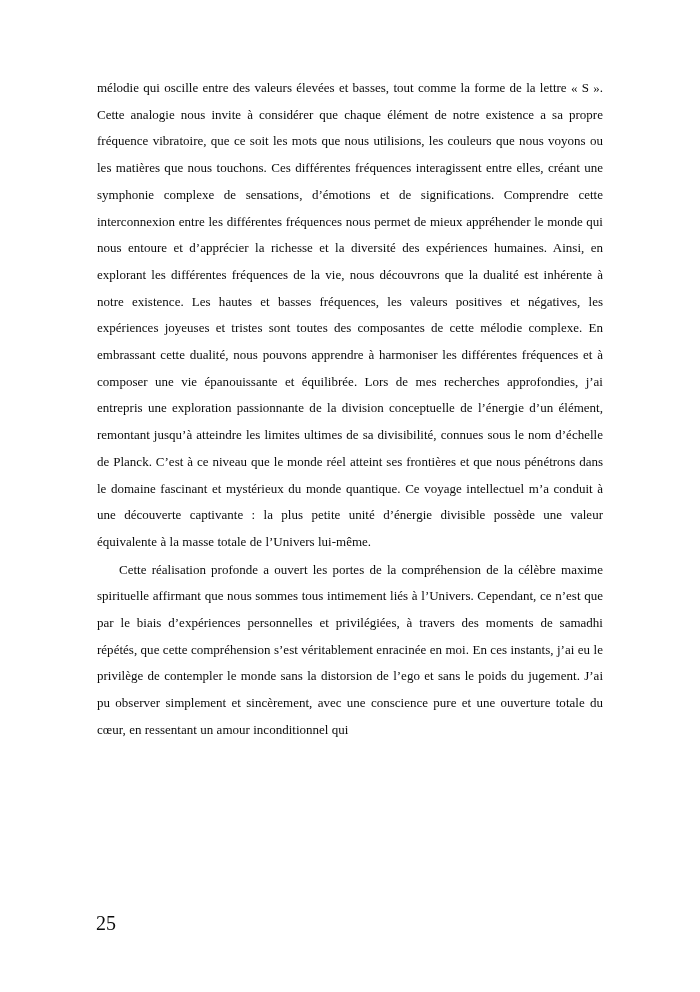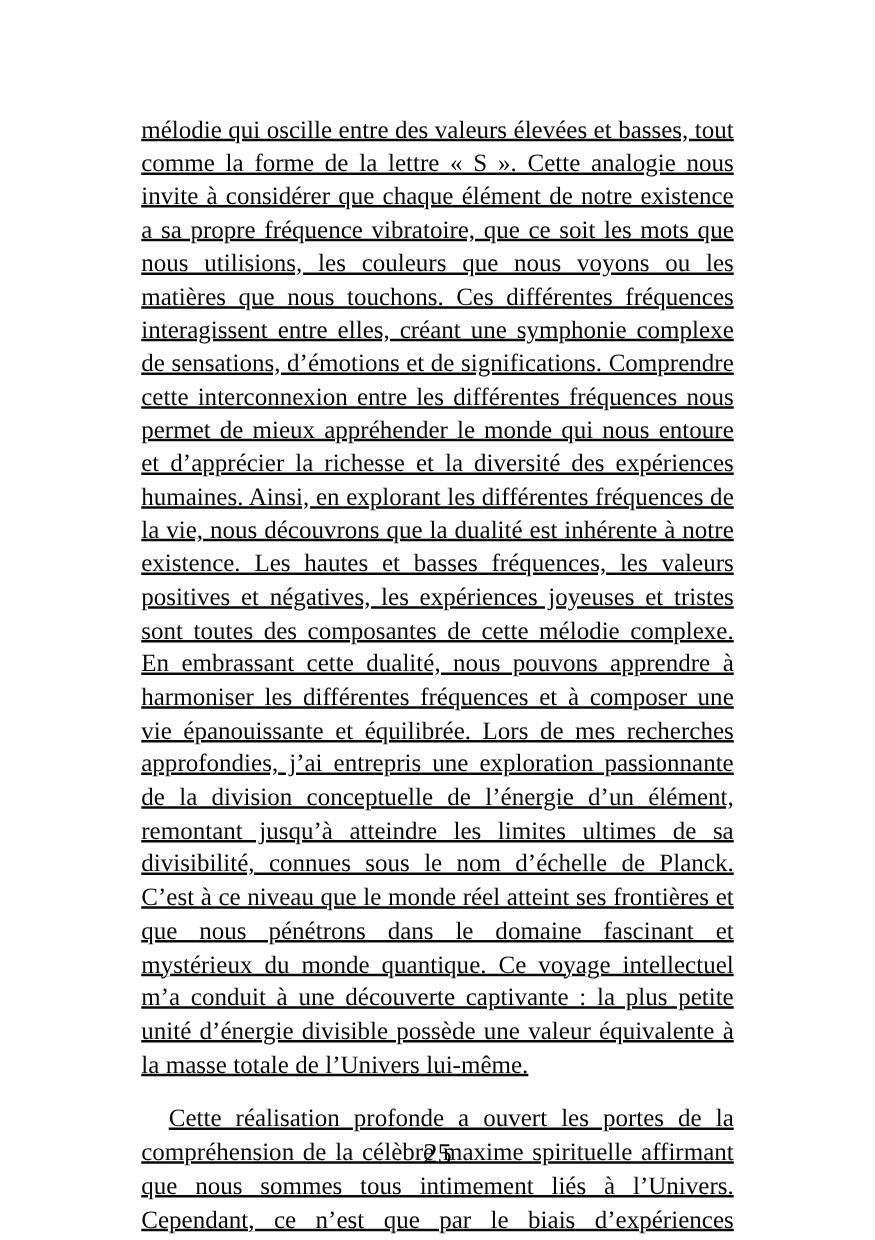--- a/index.html
+++ b/index.html
@@ -24,42 +24,41 @@
     height: 992px;
     background: #ffffff;
   }
   .text-block {
     position: absolute;
     left: 96px;
     top: 74px;
     width: 508px;
   }
   .para {
-    margin: 17px;
+    margin: 1px;
     padding: 0;
-    font-size: 20px;
+    font-size: 13px;
     line-height: 26.7px;
     text-align: justify;
     text-justify: inter-word;
     -webkit-hyphens: none;
     hyphens: none;
     word-spacing: 0.1px;
     letter-spacing: 0.01px;
-    text-decoration: underline;
   }
   .para.indent {
     text-indent: 22px;
   }
   .page-number {
     position: absolute;
     left: 96px;
     top: 910px;
     width: 508px;
-    text-align: center;
-    font-size: 23px;
+    text-align: left;
+    font-size: 20px;
     line-height: 26.7px;
     font-family: "Liberation Serif", "DejaVu Serif", serif;
     color: #0a0a0a;
   }
 </style>
 </head>
 <body>
 
 <div class="page">
 

